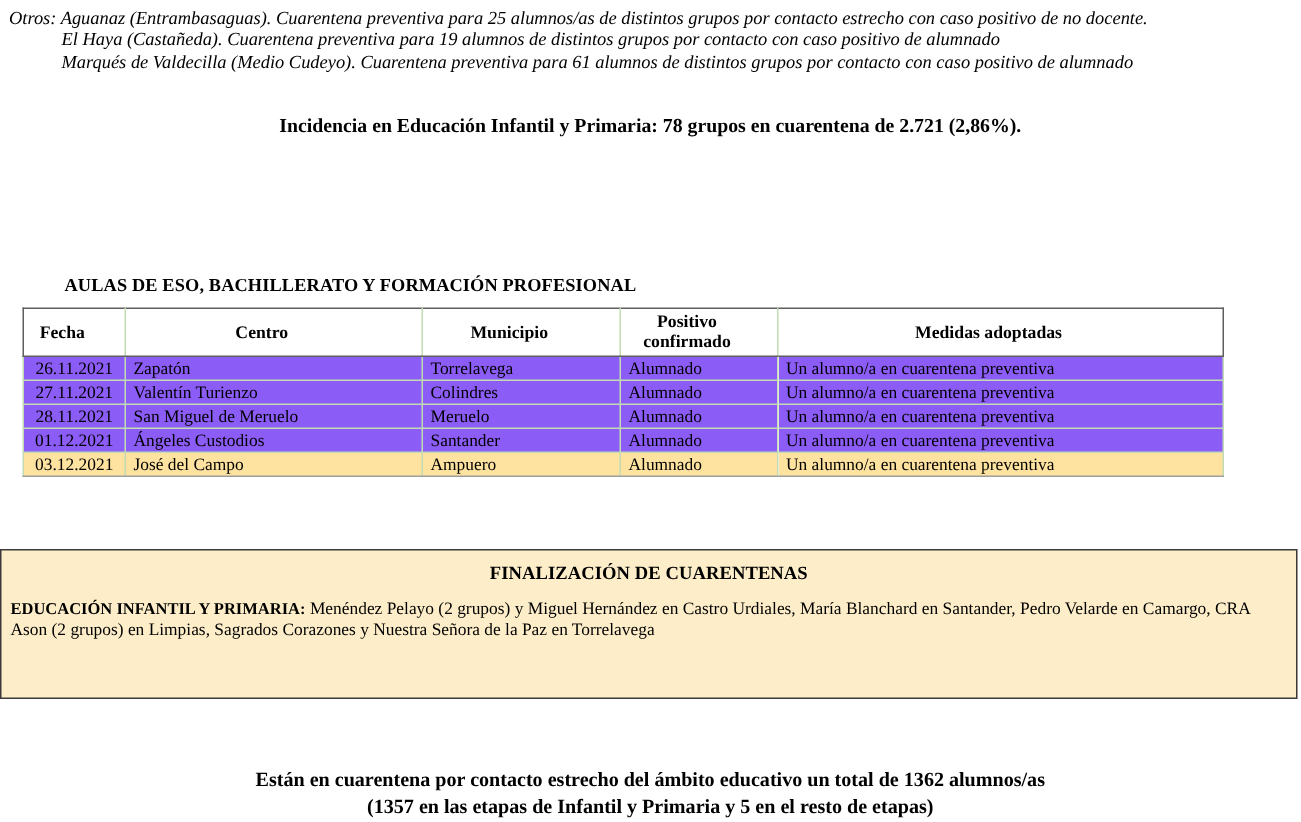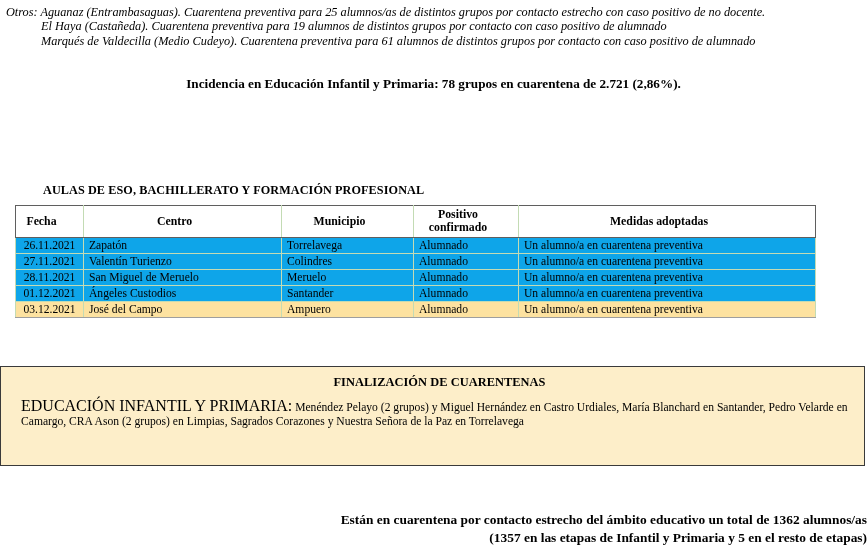--- a/index.html
+++ b/index.html
@@ -88,21 +88,21 @@
   }
   table.eso-table thead th:last-child {
     border-right: 1px solid #5f5f5f;
   }
   table.eso-table tbody td {
     border: 1px solid #c3dbb4;
     padding: 0 0 0 5px;
     height: 15px;
     line-height: 14px;
     vertical-align: middle;
-    background: #0ea5e9;
+    background: #8b5cf6;
     font-size: 11.6px;
     white-space: nowrap;
     overflow: hidden;
   }
   table.eso-table tbody tr.highlight td {
     background: #fde2a0;
   }
   table.eso-table tbody tr:last-child td {
     border-bottom: 1px solid #9e9e9e;
     margin-left: 11px;
@@ -121,49 +121,49 @@
     position: absolute;
     top: 366px;
     left: 0;
     width: 865px;
     background: #fdeec9;
     border-top: 1.5px solid #3a3a3a;
     border-bottom: 1.5px solid #3a3a3a;
     border-left: 1.5px solid #3a3a3a;
     border-right: 1.5px solid #3a3a3a;
     box-sizing: border-box;
-    padding: 5px 6px 10px 20px;
+    padding: 5px 6px 10px 6px;
     height: 100px;
   }
   .final-title {
     text-align: center;
     font-weight: bold;
     font-size: 12.4px;
     line-height: 16px;
     margin-top: 2px;
     letter-spacing: 0.05px;
   }
   .final-para {
     font-size: 11.6px;
     line-height: 14.4px;
     margin-top: 9px;
   }
   .final-para .lbl {
-    font-weight: normal;
-    font-size: 16px;
+    font-weight: bold;
+    font-size: 11px;
     margin-top: 48px;
   }
 
   
   .summary {
     position: absolute;
     top: 511px;
     left: 0;
     width: 867px;
-    text-align: right;
+    text-align: center;
     font-weight: bold;
     font-size: 13.4px;
     line-height: 18px;
   }
 </style>
 </head>
 <body>
 
 <div class="otros-block">
   <div class="otros-line">Otros: Aguanaz (Entrambasaguas). Cuarentena preventiva para 25 alumnos/as de distintos grupos por contacto estrecho con caso positivo de no docente.</div>

